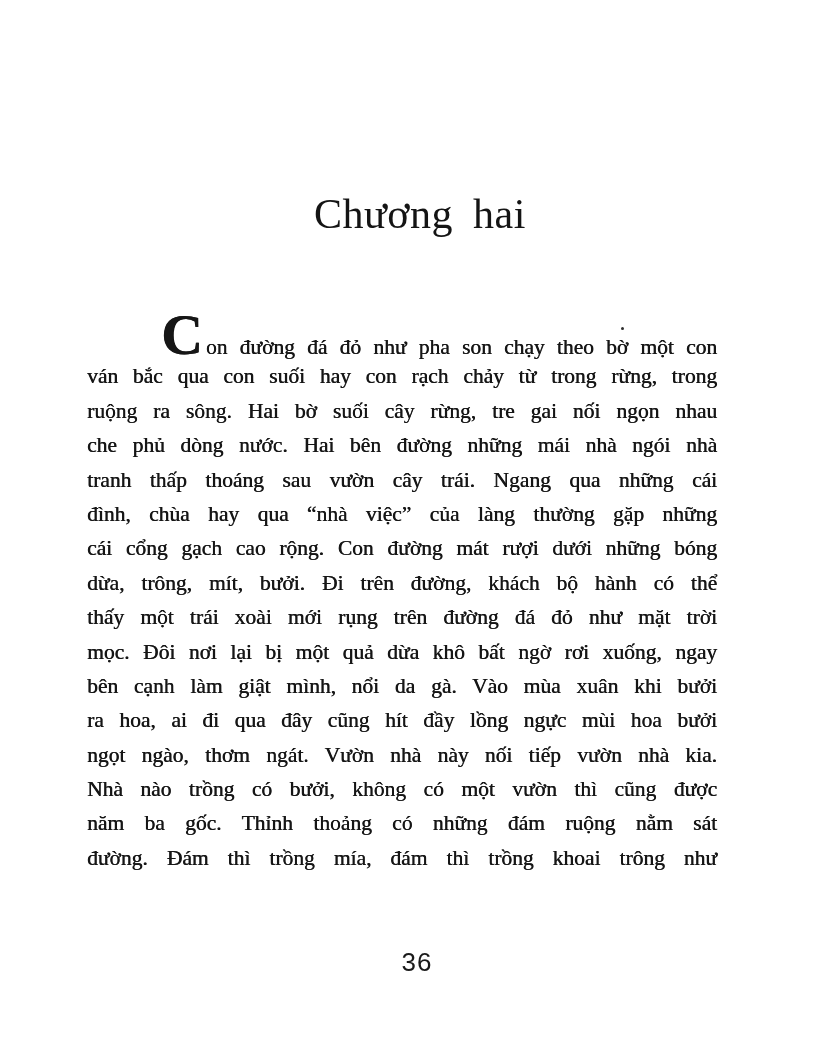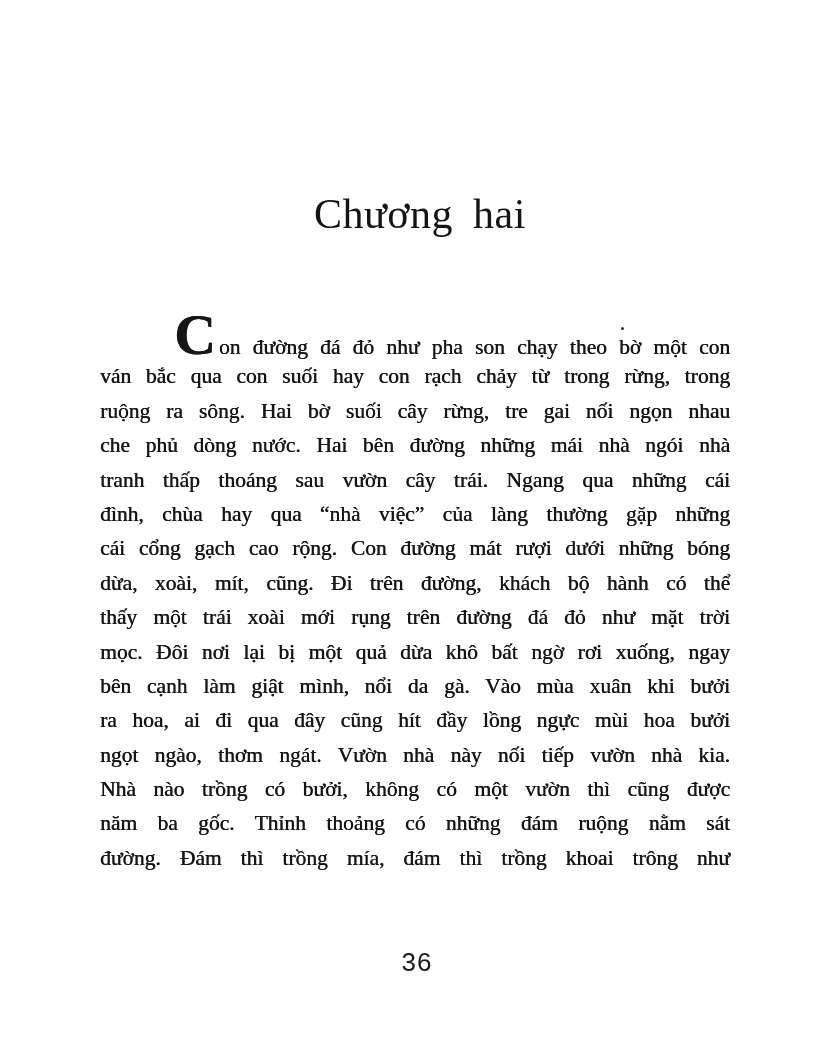--- a/index.html
+++ b/index.html
@@ -24,21 +24,21 @@
     margin: 0;
     font-size: 42px;
     font-weight: normal;
     letter-spacing: 0.5px;
     word-spacing: 9px;
     white-space: nowrap;
     color: #141414;
   }
   .paragraph-block {
     position: absolute;
-    left: 100px;
+    left: 87px;
     top: 325px;
     width: 630px;
   }
   .text-line {
     height: 34.4px;
     line-height: 34.4px;
     font-size: 21.5px;
     text-align: justify;
     text-align-last: justify;
     
@@ -83,21 +83,21 @@
   <h1 class="chapter-heading">Chương hai</h1>
 
   <div class="paragraph-block" id="paragraph-block">
       <div class="text-line first-line"><span class="drop-cap">C</span><span>on đường đá đỏ như pha son chạy theo bờ một con</span></div>
       <div class="text-line">ván bắc qua con suối hay con rạch chảy từ trong rừng, trong</div>
       <div class="text-line">ruộng ra sông. Hai bờ suối cây rừng, tre gai nối ngọn nhau</div>
       <div class="text-line">che phủ dòng nước. Hai bên đường những mái nhà ngói nhà</div>
       <div class="text-line">tranh thấp thoáng sau vườn cây trái. Ngang qua những cái</div>
       <div class="text-line">đình, chùa hay qua “nhà việc” của làng thường gặp những</div>
       <div class="text-line">cái cổng gạch cao rộng. Con đường mát rượi dưới những bóng</div>
-      <div class="text-line">dừa, xoài, mít, cũng. Đi trên đường, khách bộ hành có thể</div>
+      <div class="text-line">dừa, trông, mít, bưởi. Đi trên đường, khách bộ hành có thể</div>
       <div class="text-line">thấy một trái xoài mới rụng trên đường đá đỏ như mặt trời</div>
       <div class="text-line">mọc. Đôi nơi lại bị một quả dừa khô bất ngờ rơi xuống, ngay</div>
       <div class="text-line">bên cạnh làm giật mình, nổi da gà. Vào mùa xuân khi bưởi</div>
       <div class="text-line">ra hoa, ai đi qua đây cũng hít đầy lồng ngực mùi hoa bưởi</div>
       <div class="text-line">ngọt ngào, thơm ngát. Vườn nhà này nối tiếp vườn nhà kia.</div>
       <div class="text-line">Nhà nào trồng có bưởi, không có một vườn thì cũng được</div>
       <div class="text-line">năm ba gốc. Thỉnh thoảng có những đám ruộng nằm sát</div>
       <div class="text-line">đường. Đám thì trồng mía, đám thì trồng khoai trông như</div>
     </div>
 

